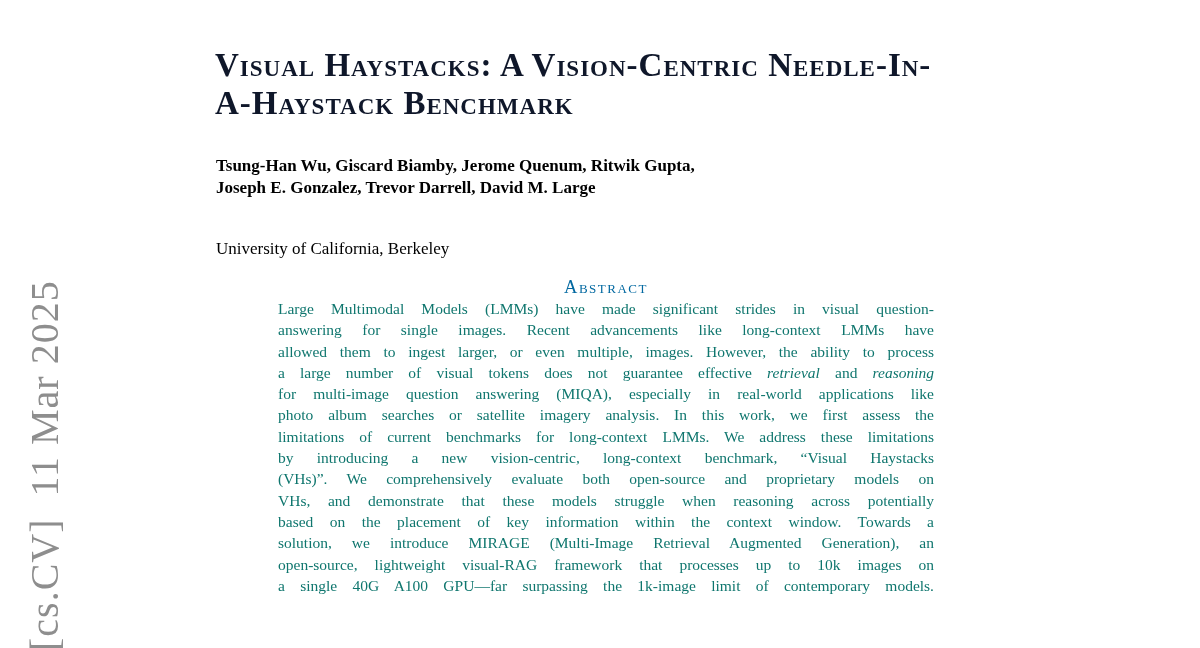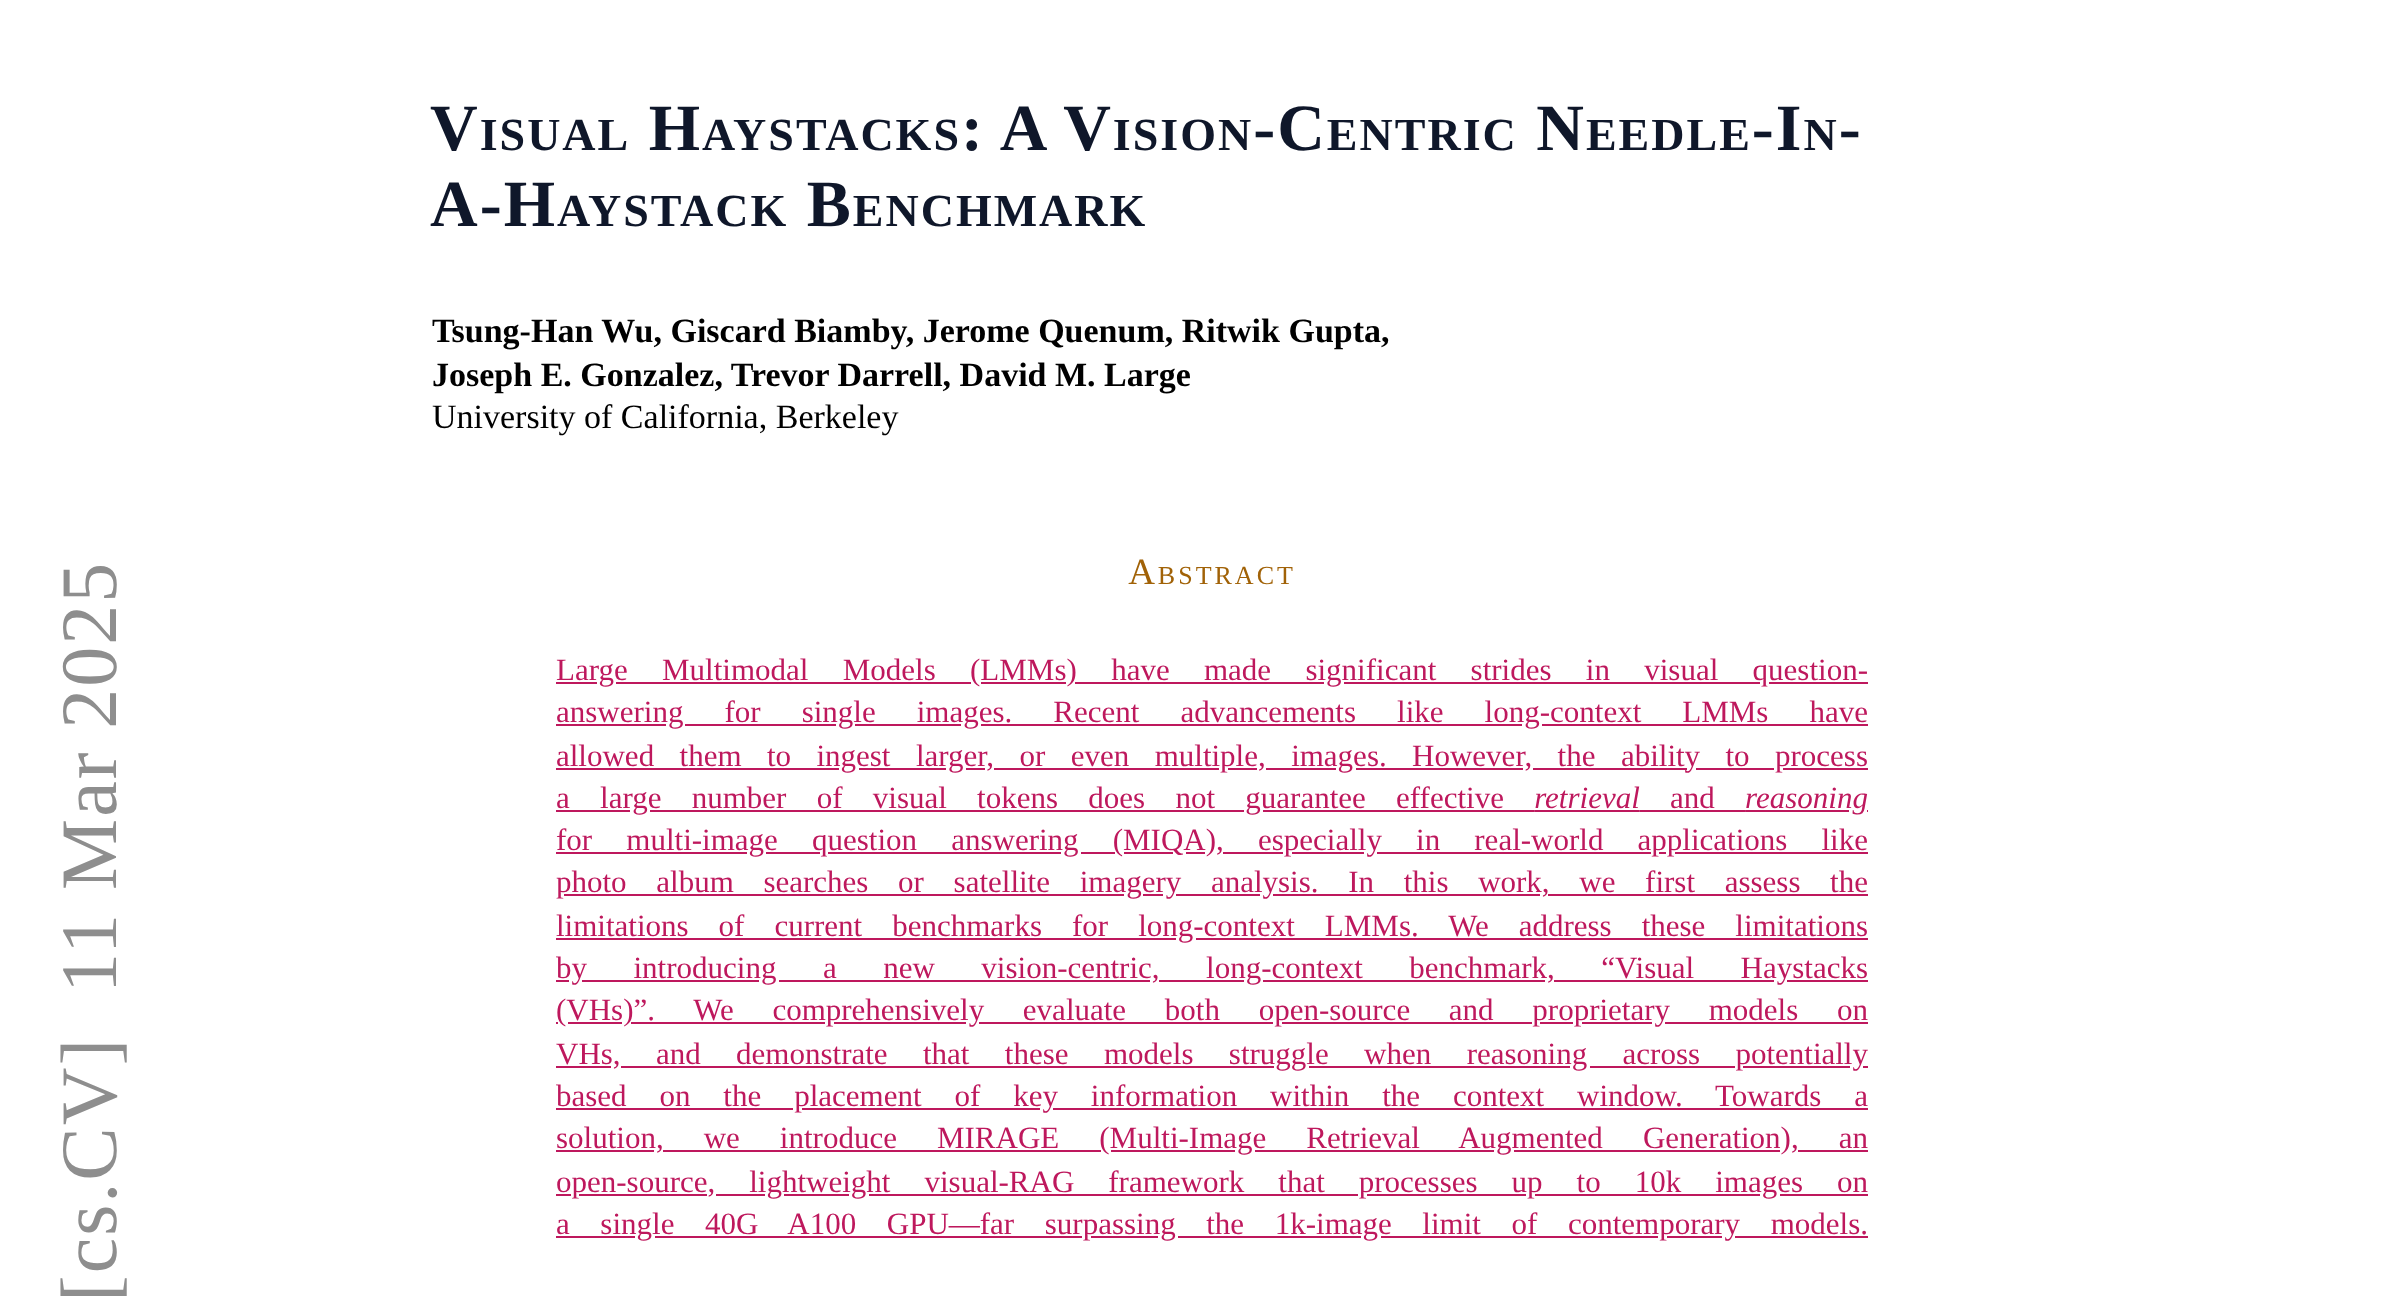--- a/index.html
+++ b/index.html
@@ -42,41 +42,39 @@
   }
   .author-block {
     position: absolute;
     left: 216px;
     top: 155px;
     width: 700px;
     font-size: 17px;
     line-height: 21.5px;
   }
   .author-line { font-weight: bold; }
-  .affiliation { font-weight: normal; }
+  .affiliation { font-weight: normal; margin-top: 40px; }
   .abstract-col {
     position: absolute;
     left: 278px;
     top: 276px;
     width: 656px;
   }
   .abstract-heading {
     text-align: center;
     font-size: 18.5px;
     line-height: 22px;
     font-variant: small-caps;
     letter-spacing: 1.5px;
-    color: #a16207;
+    color: #0369a1;
   }
   .abstract-body {
-    margin-top: 27px;
     font-size: 15.5px;
     line-height: 21.3px;
-    color: #be185d;
-    text-decoration: underline;
+    color: #0f766e;
   }
   .abs-line {
     text-align: justify;
     text-align-last: justify;
     height: 21.3px;
     overflow: hidden;
     white-space: normal;
   }
   .it { font-style: italic; }
 </style>

